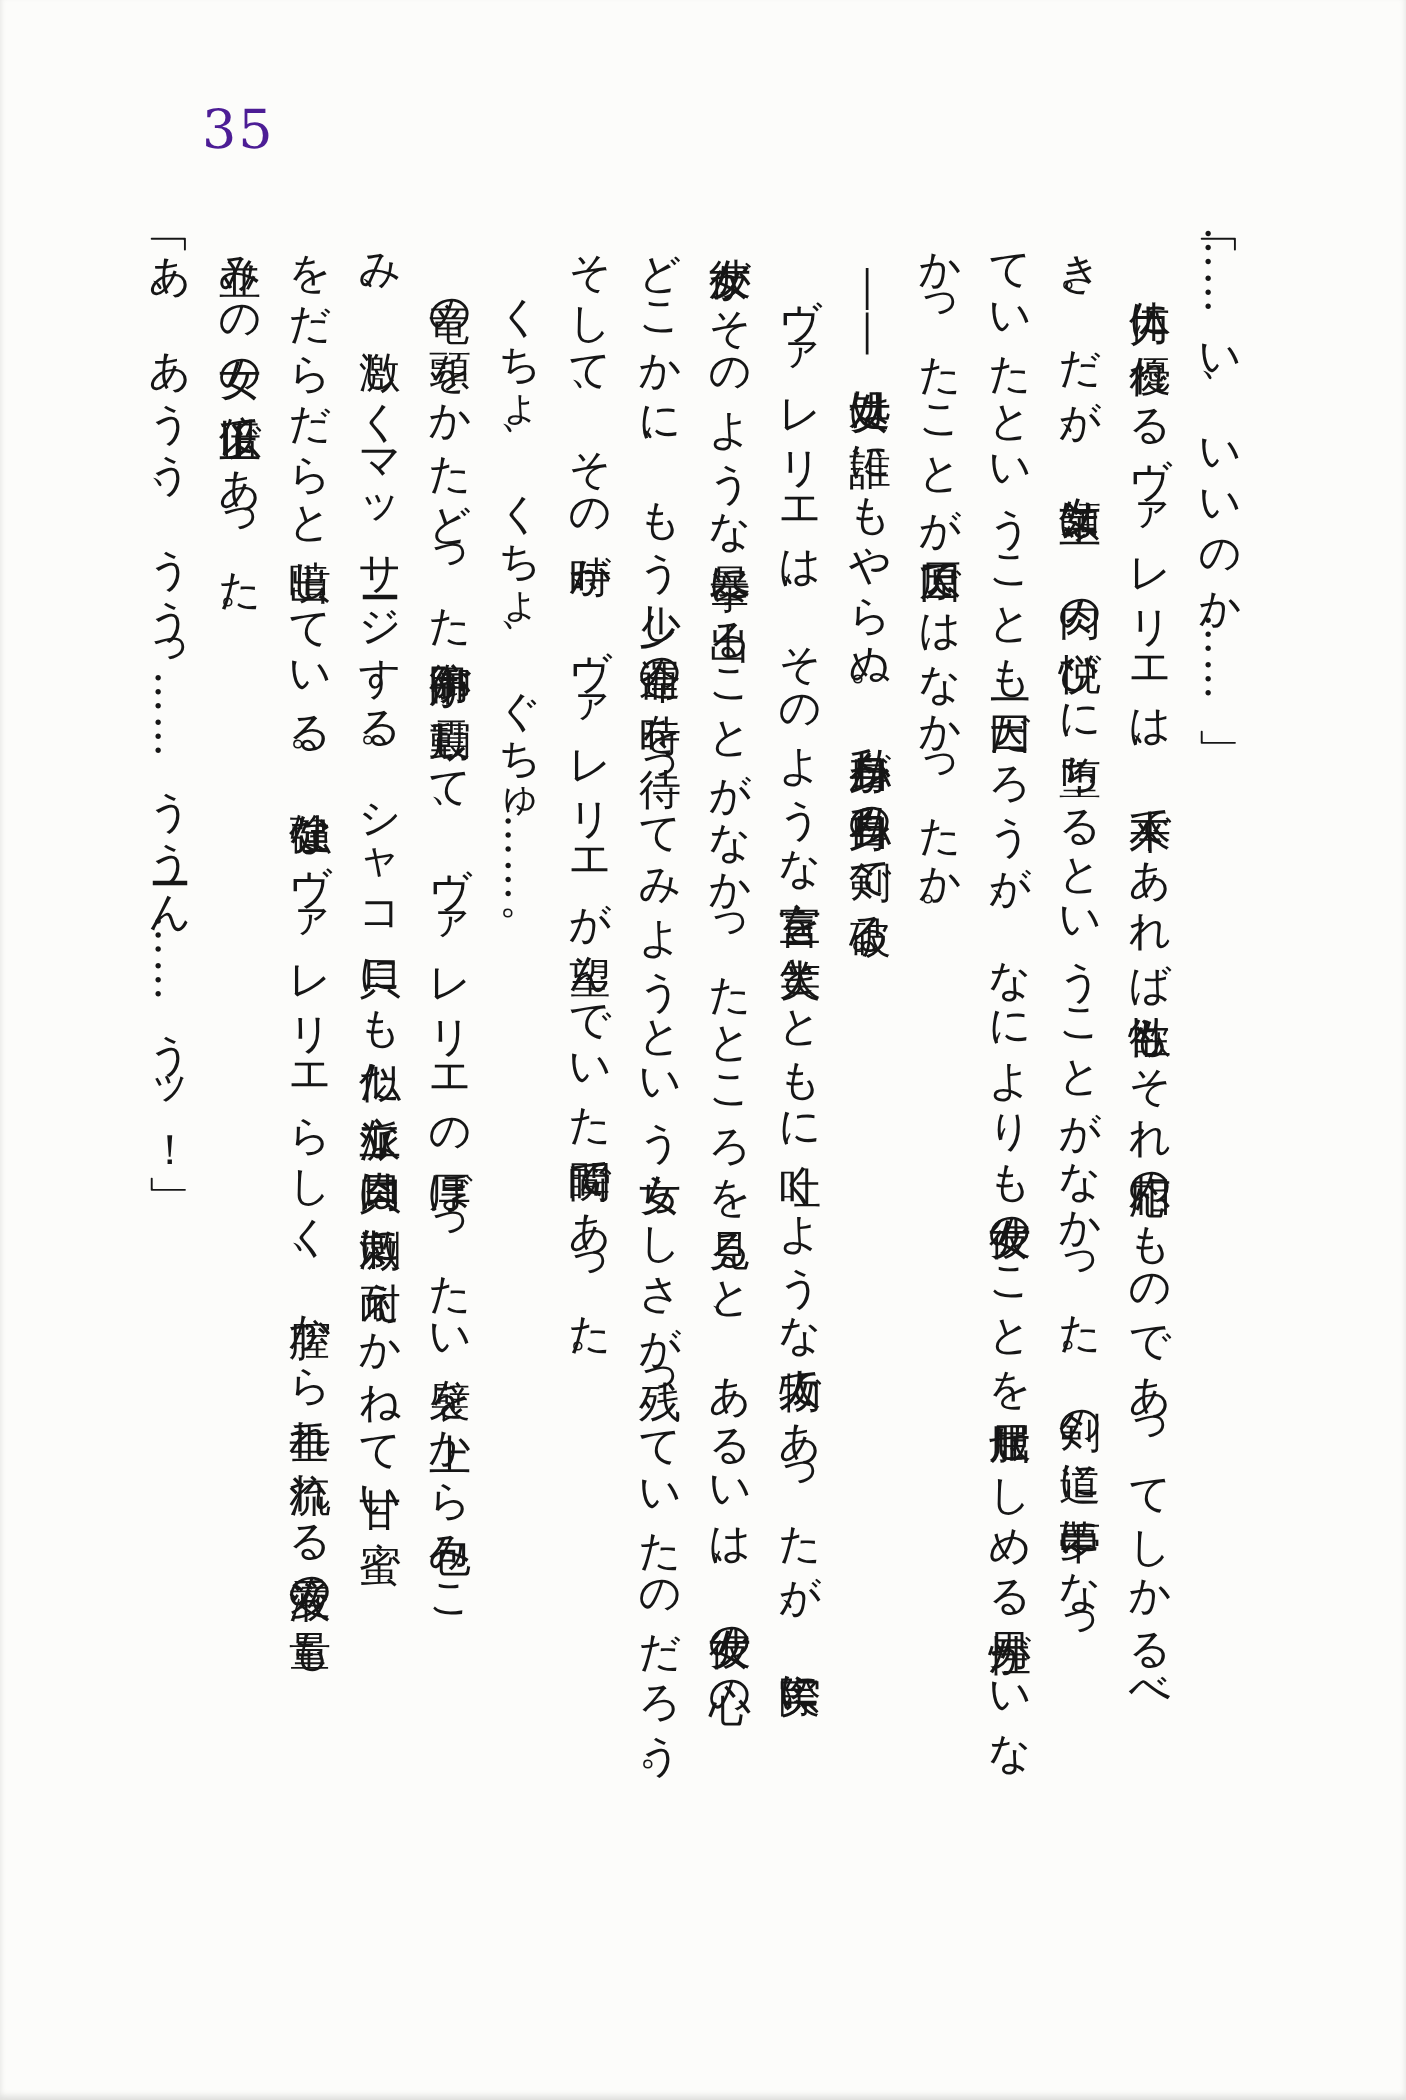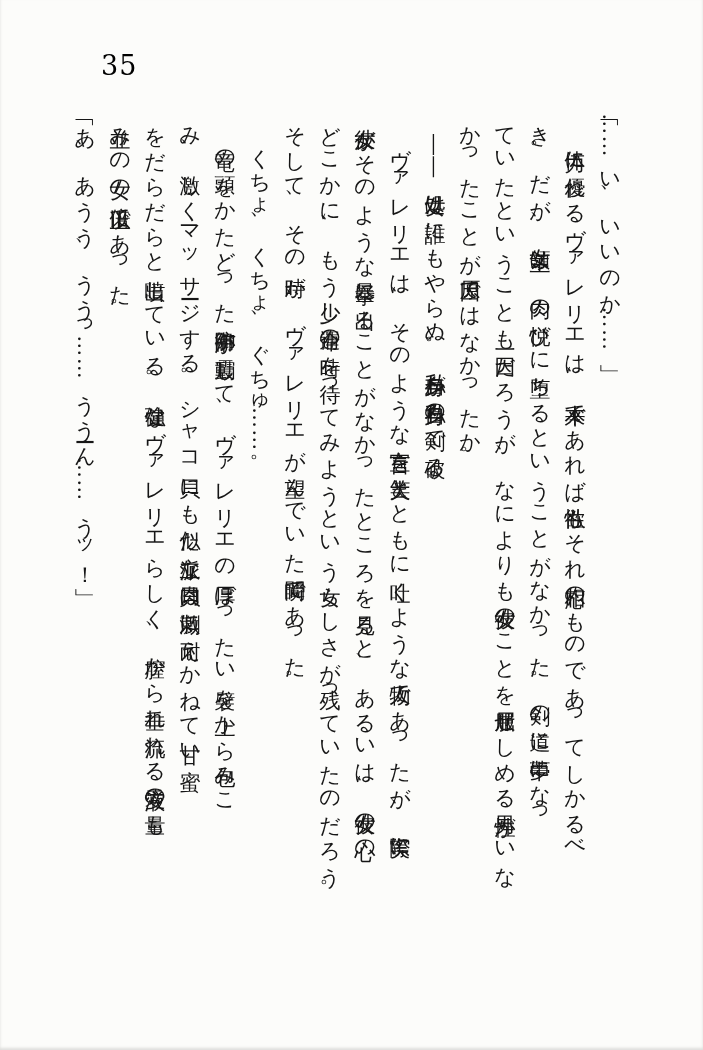--- a/index.html
+++ b/index.html
@@ -14,21 +14,21 @@
     background: #fcfcfa;
     overflow: hidden;
     font-family: "DejaVu Serif", "Liberation Serif", serif;
     box-shadow: inset 0 -2px 3px rgba(0,0,0,0.12);
   }
   .page-number {
     position: absolute;
     top: 50px;
     left: 101px;
     font-size: 27px;
-    color: #000000;
+    color: #4c1d95;
     letter-spacing: 1px;
   }
   .text-area {
     position: absolute;
     top: 112px;
     right: 76px;
     height: 862px;
     writing-mode: vertical-rl;
     text-orientation: mixed;
     color: #161616;

